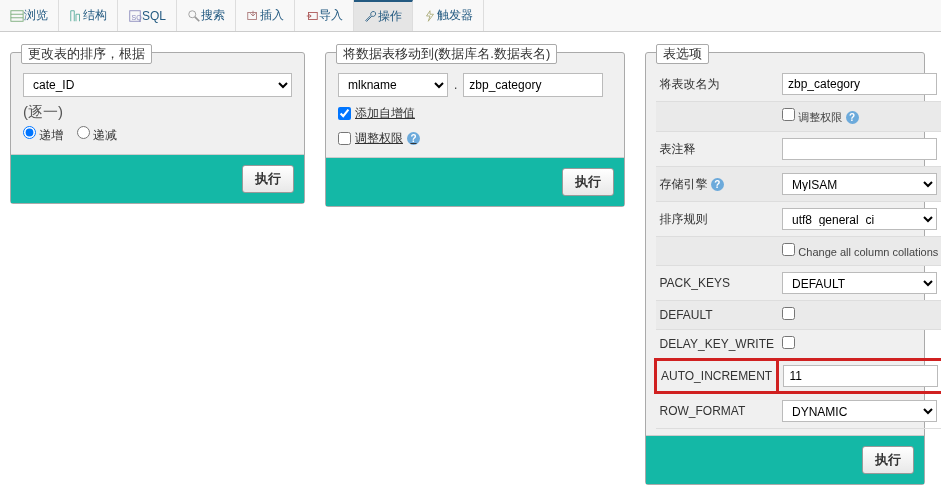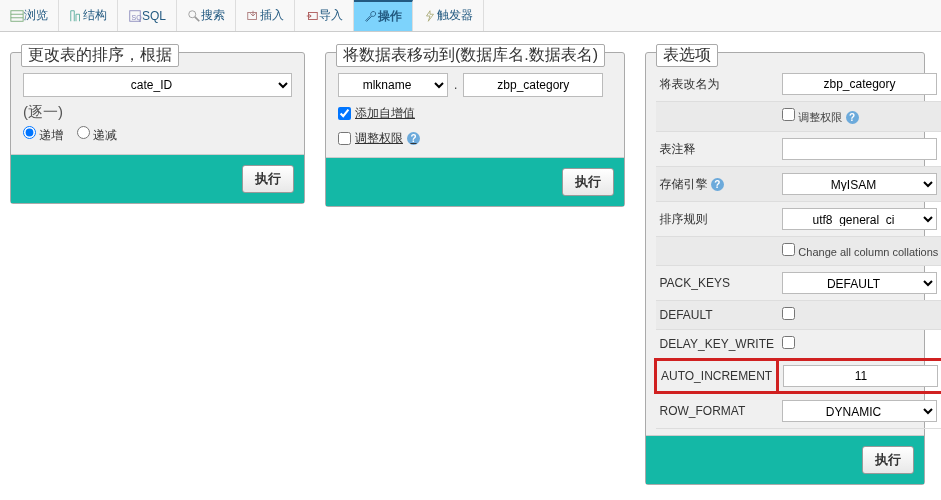--- a/index.html
+++ b/index.html
@@ -1,27 +1,27 @@
 <!DOCTYPE html>
 <html><head>
 <meta charset="utf-8">
 <style>
 * { box-sizing: border-box; margin: 0; padding: 0; }
 body { font-family: Arial, "Microsoft YaHei", sans-serif; font-size: 12px; background: #fff; color: #333; width: 941px; }
 .tabs { display: flex; border-bottom: 1px solid #ccc; background: #f8f8f8; }
 .tab { display: flex; align-items: center; padding: 6px 10px; cursor: pointer; color: #235a81; gap: 0; border-right: 1px solid #ddd; }
-.tab.active { background: #7dd3fc; border-top: 2px solid #235a81; color: #235a81; font-weight: bold; }
+.tab.active { background: #e5e5e5; border-top: 2px solid #235a81; color: #235a81; font-weight: normal; }
 .container { display: flex; gap: 20px; padding: 20px 10px; align-items: flex-start; }
 .panel { border: 1px solid #aaa; border-radius: 3px; position: relative; background: #f0f0f0; }
-.panel-title { position: absolute; top: -9px; left: 10px; background: #fff; padding: 0 6px; font-size: 16px; border: 1px solid #aaa; border-radius: 2px; color: #333; }
+.panel-title { position: absolute; top: -9px; left: 10px; background: #fff; padding: 0 6px; font-size: 13px; border: 1px solid #aaa; border-radius: 2px; color: #333; }
 .panel-body { padding: 20px 12px 10px; }
 .panel1 { width: 295px; }
 .panel2 { width: 300px; }
 .panel3 { width: 280px; }
-select, input[type=text] { border: 1px solid #bbb; padding: 3px 5px; font-size: 12px; background: #fff; text-align: center; }
+select, input[type=text] { border: 1px solid #bbb; padding: 3px 5px; font-size: 12px; background: #fff; }
 select.full { width: 100%; height: 24px; }
 .note { color: #555; margin-top: 6px; font-size: 15px; }
 .radio-row { margin-top: 4px; }
 .radio-row label { margin-right: 10px; }
 .footer { text-align: right; padding: 10px; border-top: 1px solid #ccc; background: #14b8a6; }
 .btn { display: inline-block; padding: 4px 12px; border: 1px solid #999; border-radius: 3px; background: linear-gradient(#fff,#e8e8e8); cursor: pointer; font-size: 13px; font-weight: bold; color: #333; }
 .move-row { display: flex; align-items: center; gap: 4px; }
 .move-row select { width: 110px; height: 24px; }
 .move-row .dot { padding: 0 2px; }
 .move-row input { width: 140px; height: 24px; }

